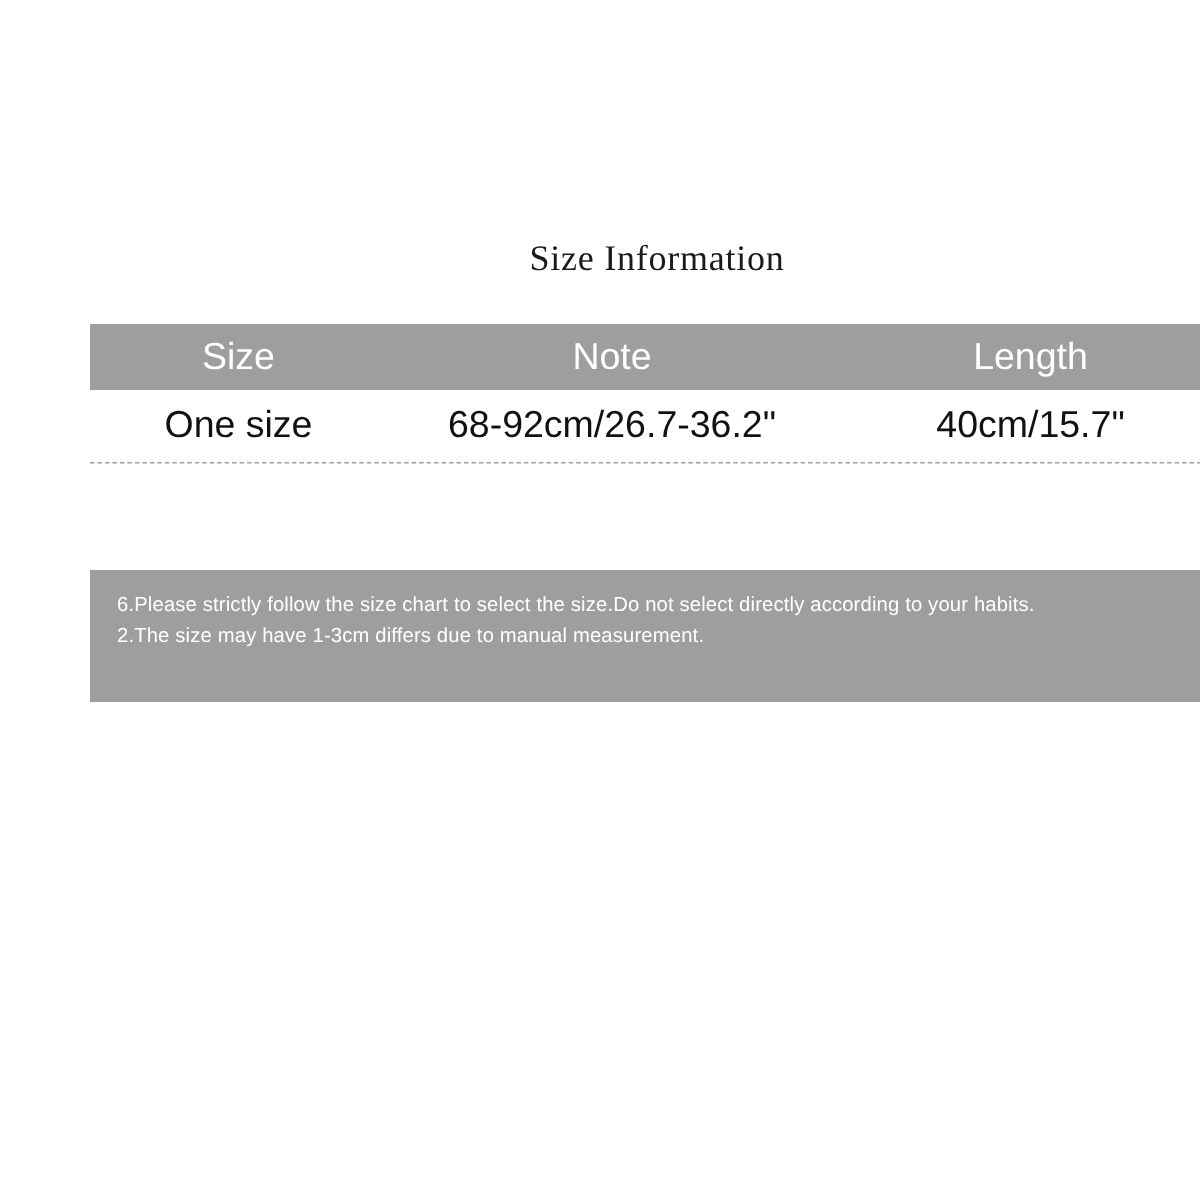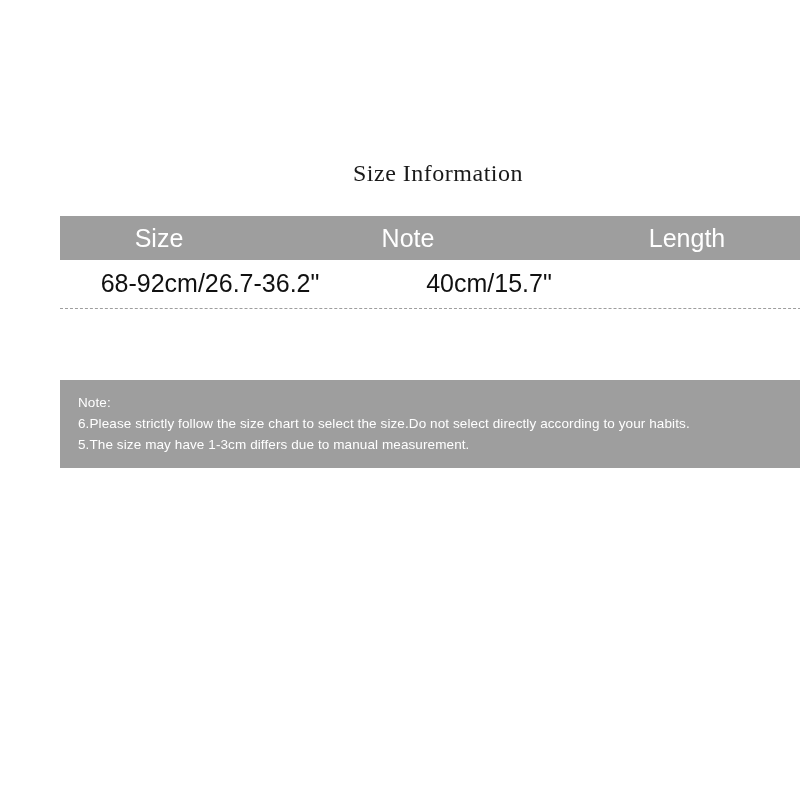--- a/index.html
+++ b/index.html
@@ -97,26 +97,26 @@
 
   <div class="table-wrap">
 
     <div class="table-header">
       <div class="cell col-size">Size</div>
       <div class="cell col-bust">Note</div>
       <div class="cell col-length">Length</div>
     </div>
 
     <div class="table-row">
+      <div class="cell col-size">One size</div>
       <div class="cell col-bust">68-92cm/26.7-36.2"</div>
       <div class="cell col-length">40cm/15.7"</div>
     </div>
 
     <div class="divider"></div>
   </div>
 
   <div class="note-box">
-    <div class="note-line">Note:</div>
     <div class="note-line">6.Please strictly follow the size chart to select the size.Do not select directly according to your habits.</div>
-    <div class="note-line">5.The size may have 1-3cm differs due to manual measurement.</div>
+    <div class="note-line">2.The size may have 1-3cm differs due to manual measurement.</div>
   </div>
 
 </div>
 
 </body></html>

